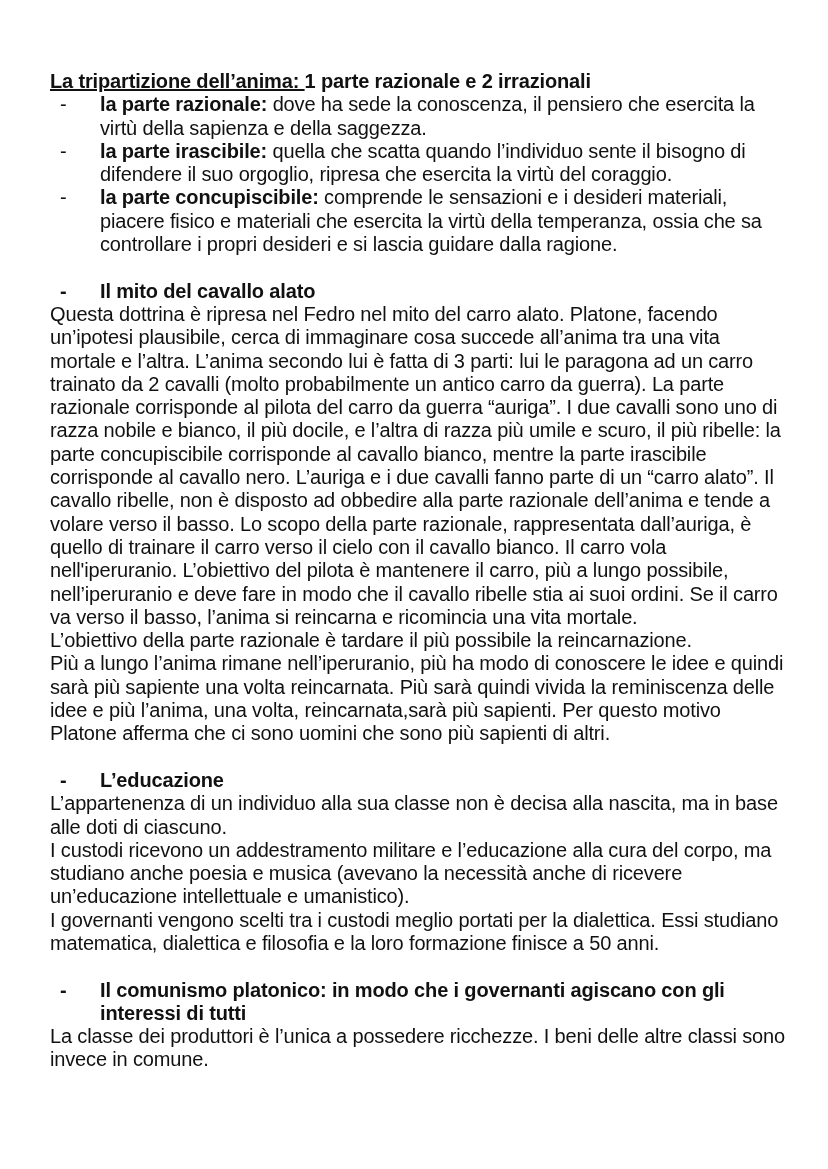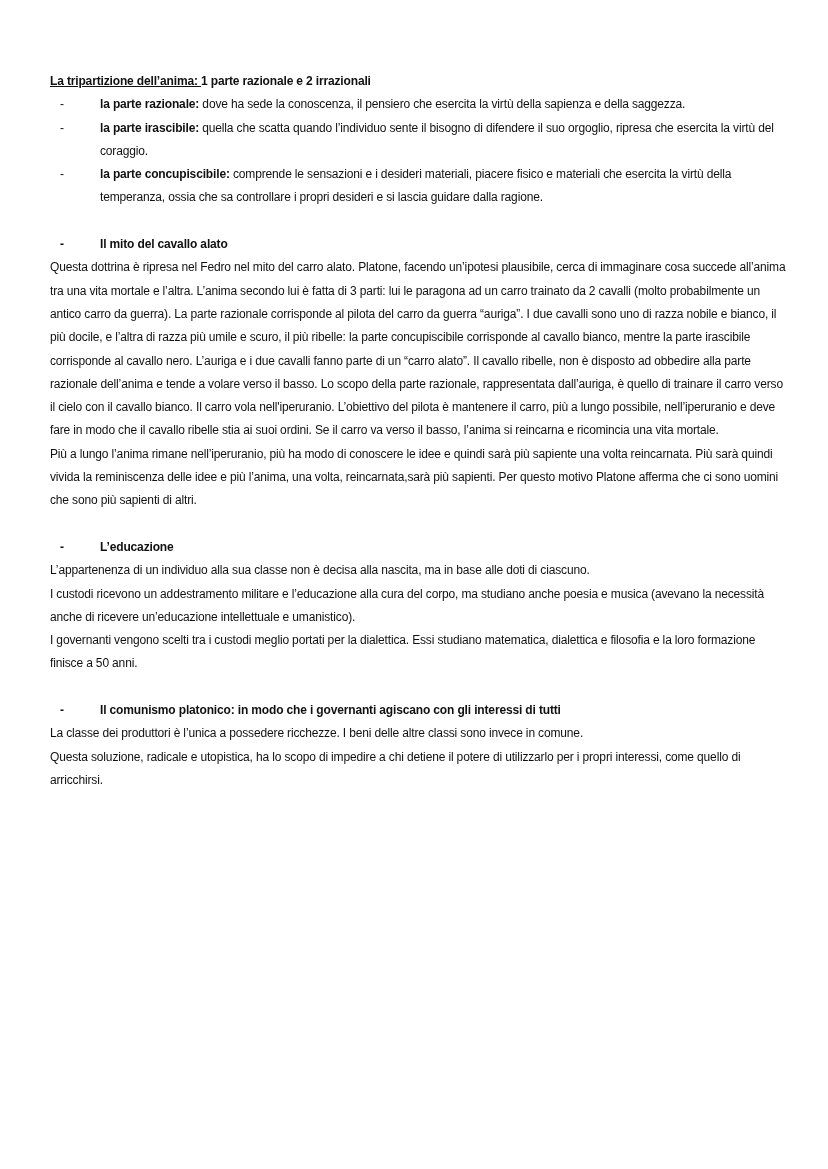--- a/index.html
+++ b/index.html
@@ -9,21 +9,21 @@
       position: relative;
       overflow: hidden;
       font-family: "Liberation Sans", sans-serif;
       color: #111111;
     }
     .page {
       position: absolute;
       left: 50px;
       top: 70px;
       width: 740px;
-      font-size: 12px;
+      font-size: 20px;
       line-height: 23.3px;
       letter-spacing: -0.15px;
     }
     p { margin: 0; }
     .heading-main { font-weight: bold; }
     .heading-main .ul { text-decoration: underline; }
     ul.bullets { list-style: none; margin: 0; padding: 0; }
     ul.bullets li { position: relative; padding-left: 50px; }
     ul.bullets li .dash { position: absolute; left: 10px; top: 0; }
     .term { font-weight: bold; text-align: right; }
@@ -40,28 +40,28 @@
   <ul class="bullets">
     <li><span class="dash">-</span><span class="term">la parte razionale:</span><span> dove ha sede la conoscenza, il pensiero che esercita la virtù della sapienza e della saggezza.</span></li>
     <li><span class="dash">-</span><span class="term">la parte irascibile:</span><span> quella che scatta quando l’individuo sente il bisogno di difendere il suo orgoglio, ripresa che esercita la virtù del coraggio.</span></li>
     <li><span class="dash">-</span><span class="term">la parte concupiscibile:</span><span> comprende le sensazioni e i desideri materiali, piacere fisico e materiali che esercita la virtù della temperanza, ossia che sa controllare i propri desideri e si lascia guidare dalla ragione.</span></li>
   </ul>
 
   <div class="gap"></div>
 
   <p class="section-heading"><span class="dash">-</span><span>Il mito del cavallo alato</span></p>
   <p>Questa dottrina è ripresa nel Fedro nel mito del carro alato. Platone, facendo un’ipotesi plausibile, cerca di immaginare cosa succede all’anima tra una vita mortale e l’altra. L’anima secondo lui è fatta di 3 parti: lui le paragona ad un carro trainato da 2 cavalli (molto probabilmente un antico carro da guerra). La parte razionale corrisponde al pilota del carro da guerra “auriga”. I due cavalli sono uno di razza nobile e bianco, il più docile, e l’altra di razza più umile e scuro, il più ribelle: la parte concupiscibile corrisponde al cavallo bianco, mentre la parte irascibile corrisponde al cavallo nero. L’auriga e i due cavalli fanno parte di un “carro alato”. Il cavallo ribelle, non è disposto ad obbedire alla parte razionale dell’anima e tende a volare verso il basso. Lo scopo della parte razionale, rappresentata dall’auriga, è quello di trainare il carro verso il cielo con il cavallo bianco. Il carro vola nell'iperuranio. L’obiettivo del pilota è mantenere il carro, più a lungo possibile, nell’iperuranio e deve fare in modo che il cavallo ribelle stia ai suoi ordini. Se il carro va verso il basso, l’anima si reincarna e ricomincia una vita mortale.</p>
+  <p>L’obiettivo della parte razionale è tardare il più possibile la reincarnazione.</p>
   <p>Più a lungo l’anima rimane nell’iperuranio, più ha modo di conoscere le idee e quindi sarà più sapiente una volta reincarnata. Più sarà quindi vivida la reminiscenza delle idee e più l’anima, una volta, reincarnata,sarà più sapienti. Per questo motivo Platone afferma che ci sono uomini che sono più sapienti di altri.</p>
 
   <div class="gap"></div>
 
   <p class="section-heading"><span class="dash">-</span><span>L’educazione</span></p>
   <p>L’appartenenza di un individuo alla sua classe non è decisa alla nascita, ma in base alle doti di ciascuno.</p>
   <p>I custodi ricevono un addestramento militare e l’educazione alla cura del corpo, ma studiano anche poesia e musica (avevano la necessità anche di ricevere un’educazione intellettuale e umanistico).</p>
   <p>I governanti vengono scelti tra i custodi meglio portati per la dialettica. Essi studiano matematica, dialettica e filosofia e la loro formazione finisce a 50 anni.</p>
 
   <div class="gap"></div>
 
   <p class="section-heading"><span class="dash">-</span><span>Il comunismo platonico: in modo che i governanti agiscano con gli interessi di tutti</span></p>
   <p>La classe dei produttori è l’unica a possedere ricchezze. I beni delle altre classi sono invece in comune.</p>
-  <p>Questa soluzione, radicale e utopistica, ha lo scopo di impedire a chi detiene il potere di utilizzarlo per i propri interessi, come quello di arricchirsi.</p>
 
 </div>
 
 </body></html>

